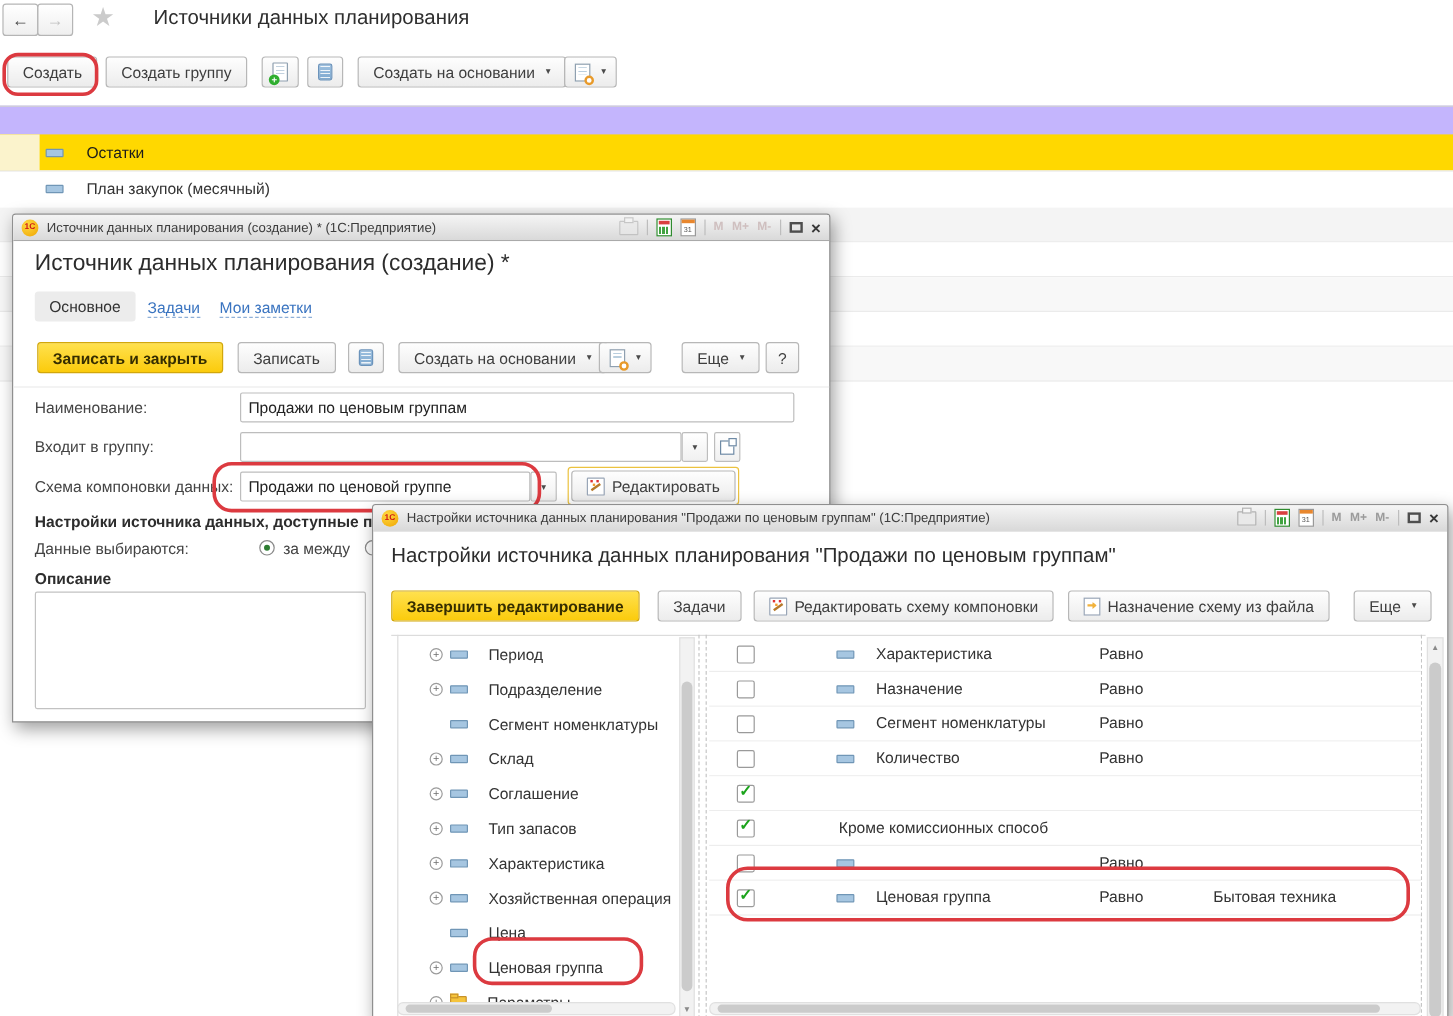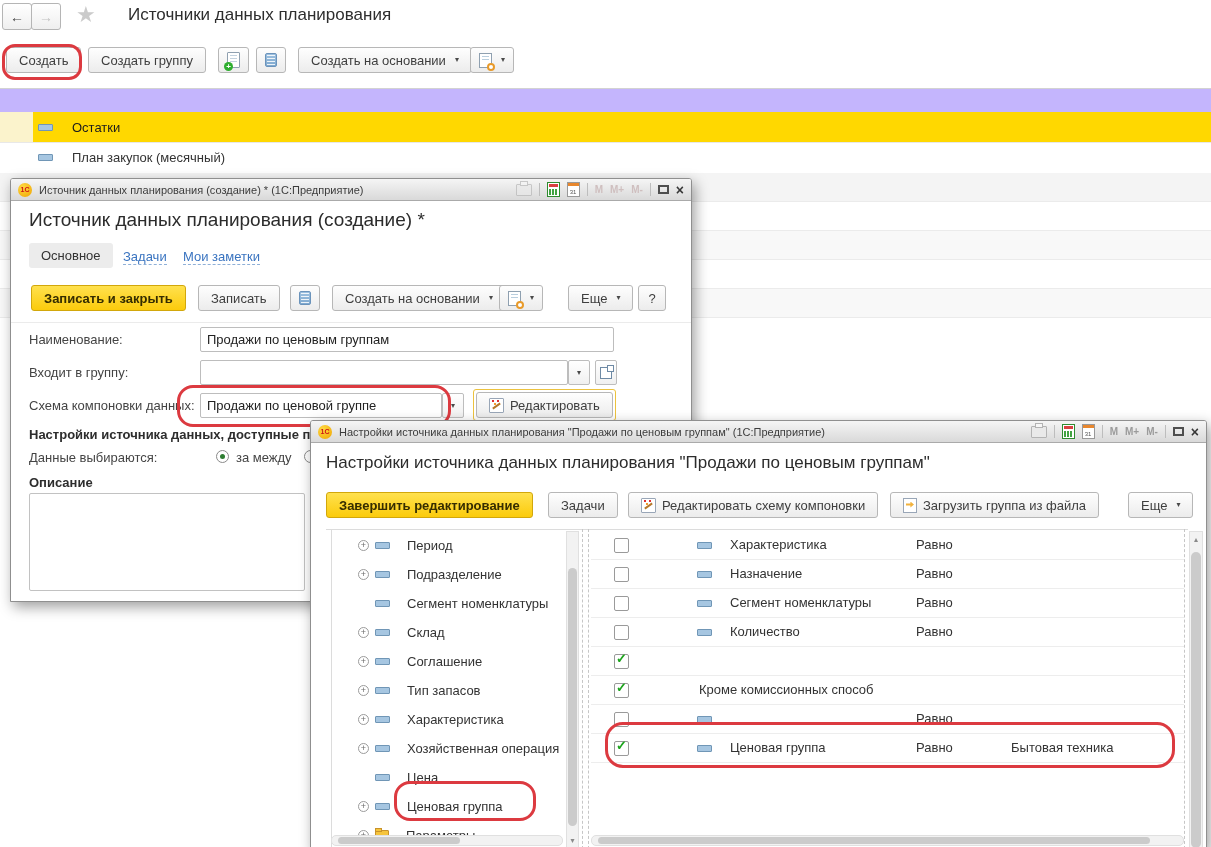--- a/index.html
+++ b/index.html
@@ -200,21 +200,21 @@
       <span>Еще</span>
       <span class="caret">▾</span>
     </button>
     <button class="btn iconbtn abs" style="left:627px;top:106px;width:28px">
       <span>?</span>
     </button>
 
     <div class="abs" style="left:0;top:143px;width:680px;border-top:1px solid #ebebeb"></div>
 
     <span class="lbl" style="left:18px;top:153px">Наименование:</span>
-    <input class="inp" style="left: 189px; top: 148px; width: 414px;" value="Продажи по ценовым группам">
+    <input class="inp" style="left: 189px; top: 148px; width: 462px;" value="Продажи по ценовым группам">
 
     <span class="lbl" style="left:18px;top:186px">Входит в группу:</span>
     <input class="inp" style="left: 189px; top: 181px; width: 368px;" value="">
     <div class="sqbtn" style="left:557px;top:181px">
       <span class="caret" style="margin:0">▾</span>
     </div>
     <div class="sqbtn" style="left:584px;top:181px">
       <span class="ic-open"></span>
     </div>
 
@@ -266,21 +266,21 @@
     <div class="abs" style="left:15px;top:32px;font-size:17px;color:#2c2c2c">Настройки источника данных планирования "Продажи по ценовым группам"</div>
 
     <button class="btn yellow abs" style="left:15px;top:71px">Завершить редактирование</button>
     <button class="btn abs" style="left:237px;top:71px">Задачи</button>
     <button class="btn abs" style="left:317px;top:71px">
       <span class="ic-wand"></span>
       <span>Редактировать схему компоновки</span>
     </button>
     <button class="btn abs" style="left:579px;top:71px">
       <span class="ic-load"></span>
-      <span>Загрузить группа из файла</span>
+      <span>Назначение схему из файла</span>
     </button>
     <button class="btn abs" style="left:817px;top:71px">
       <span>Еще</span>
       <span class="caret">▾</span>
     </button>
 
     <div class="abs" style="left:15px;top:108px;width:862px;border-top:1px solid #dcdcdc"></div>
     <div class="abs" style="left:20px;top:108px;bottom:0;border-left:1px solid #dcdcdc"></div>
 
     <div class="abs" style="left:21px;top:110px;width:234px">

